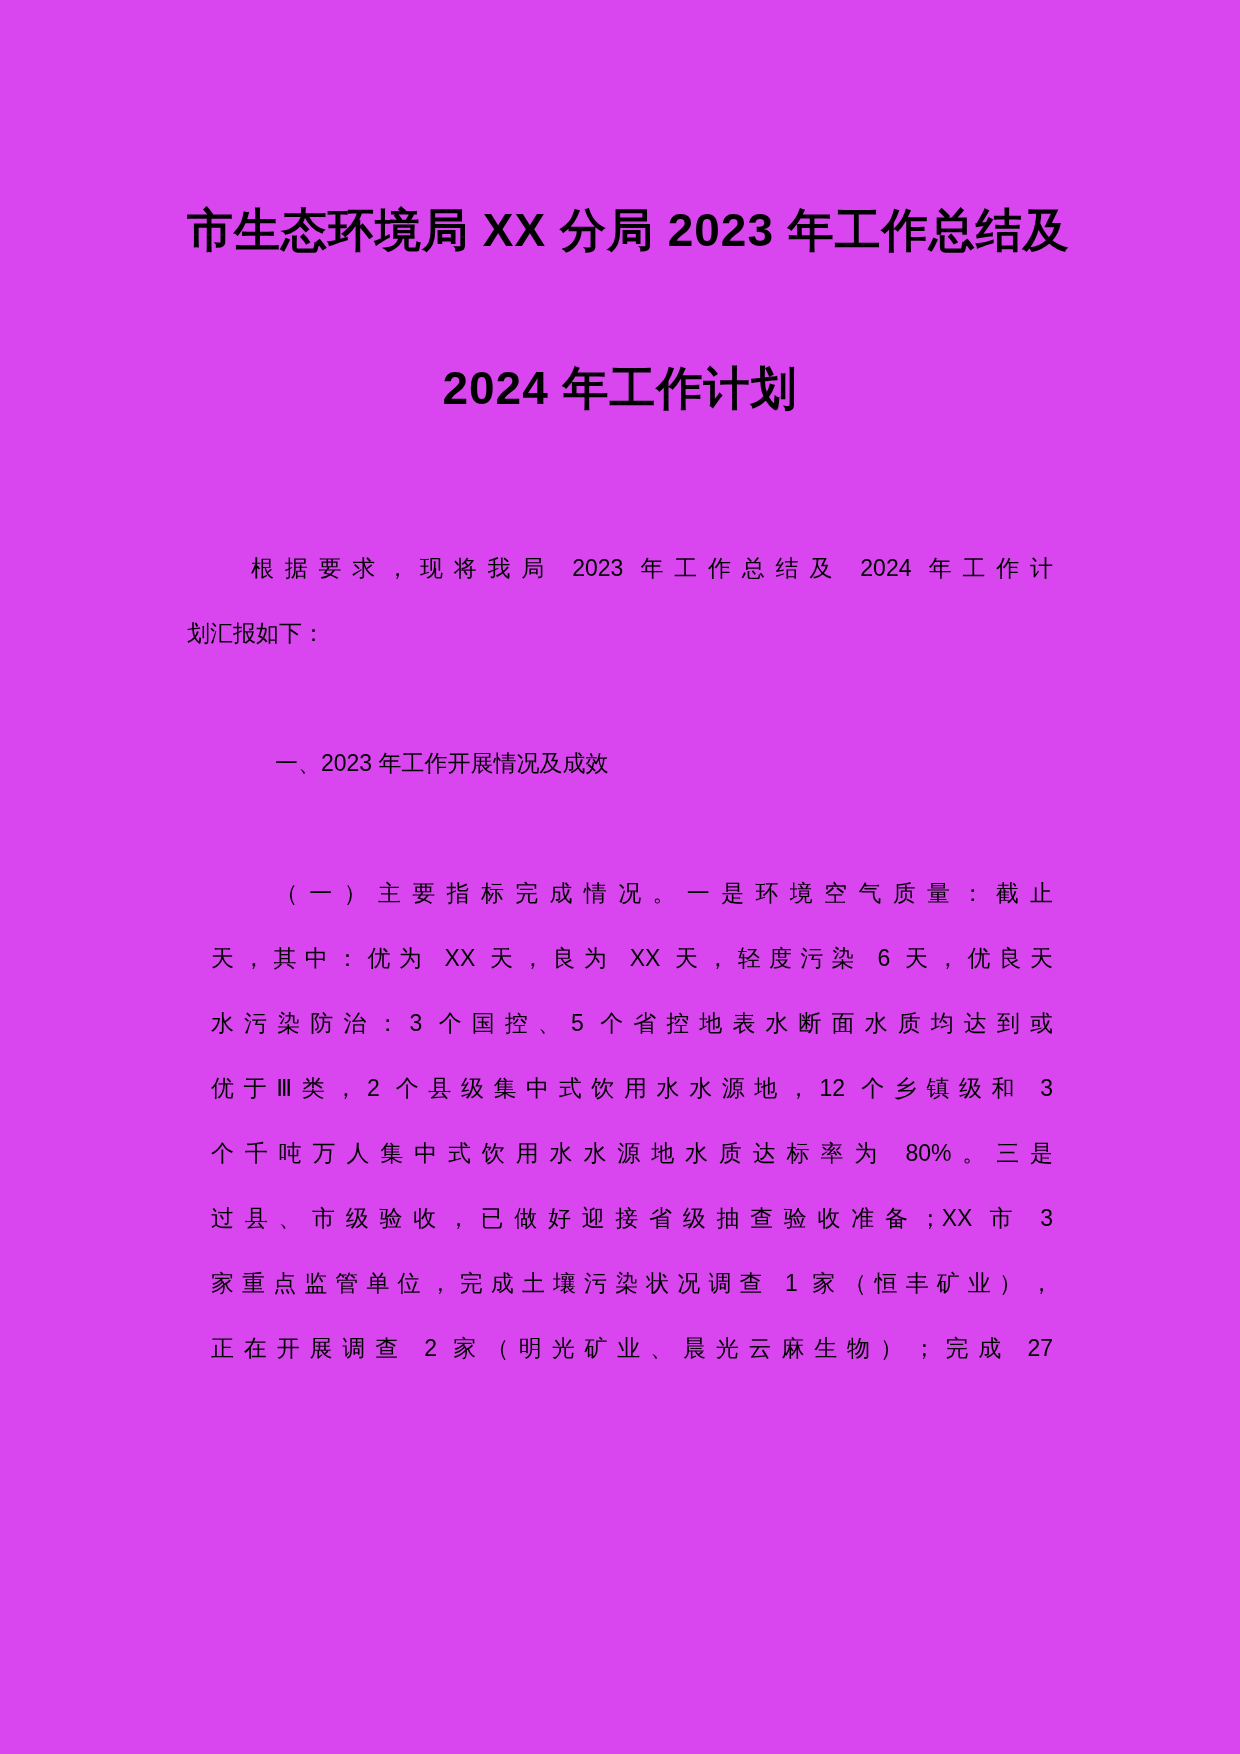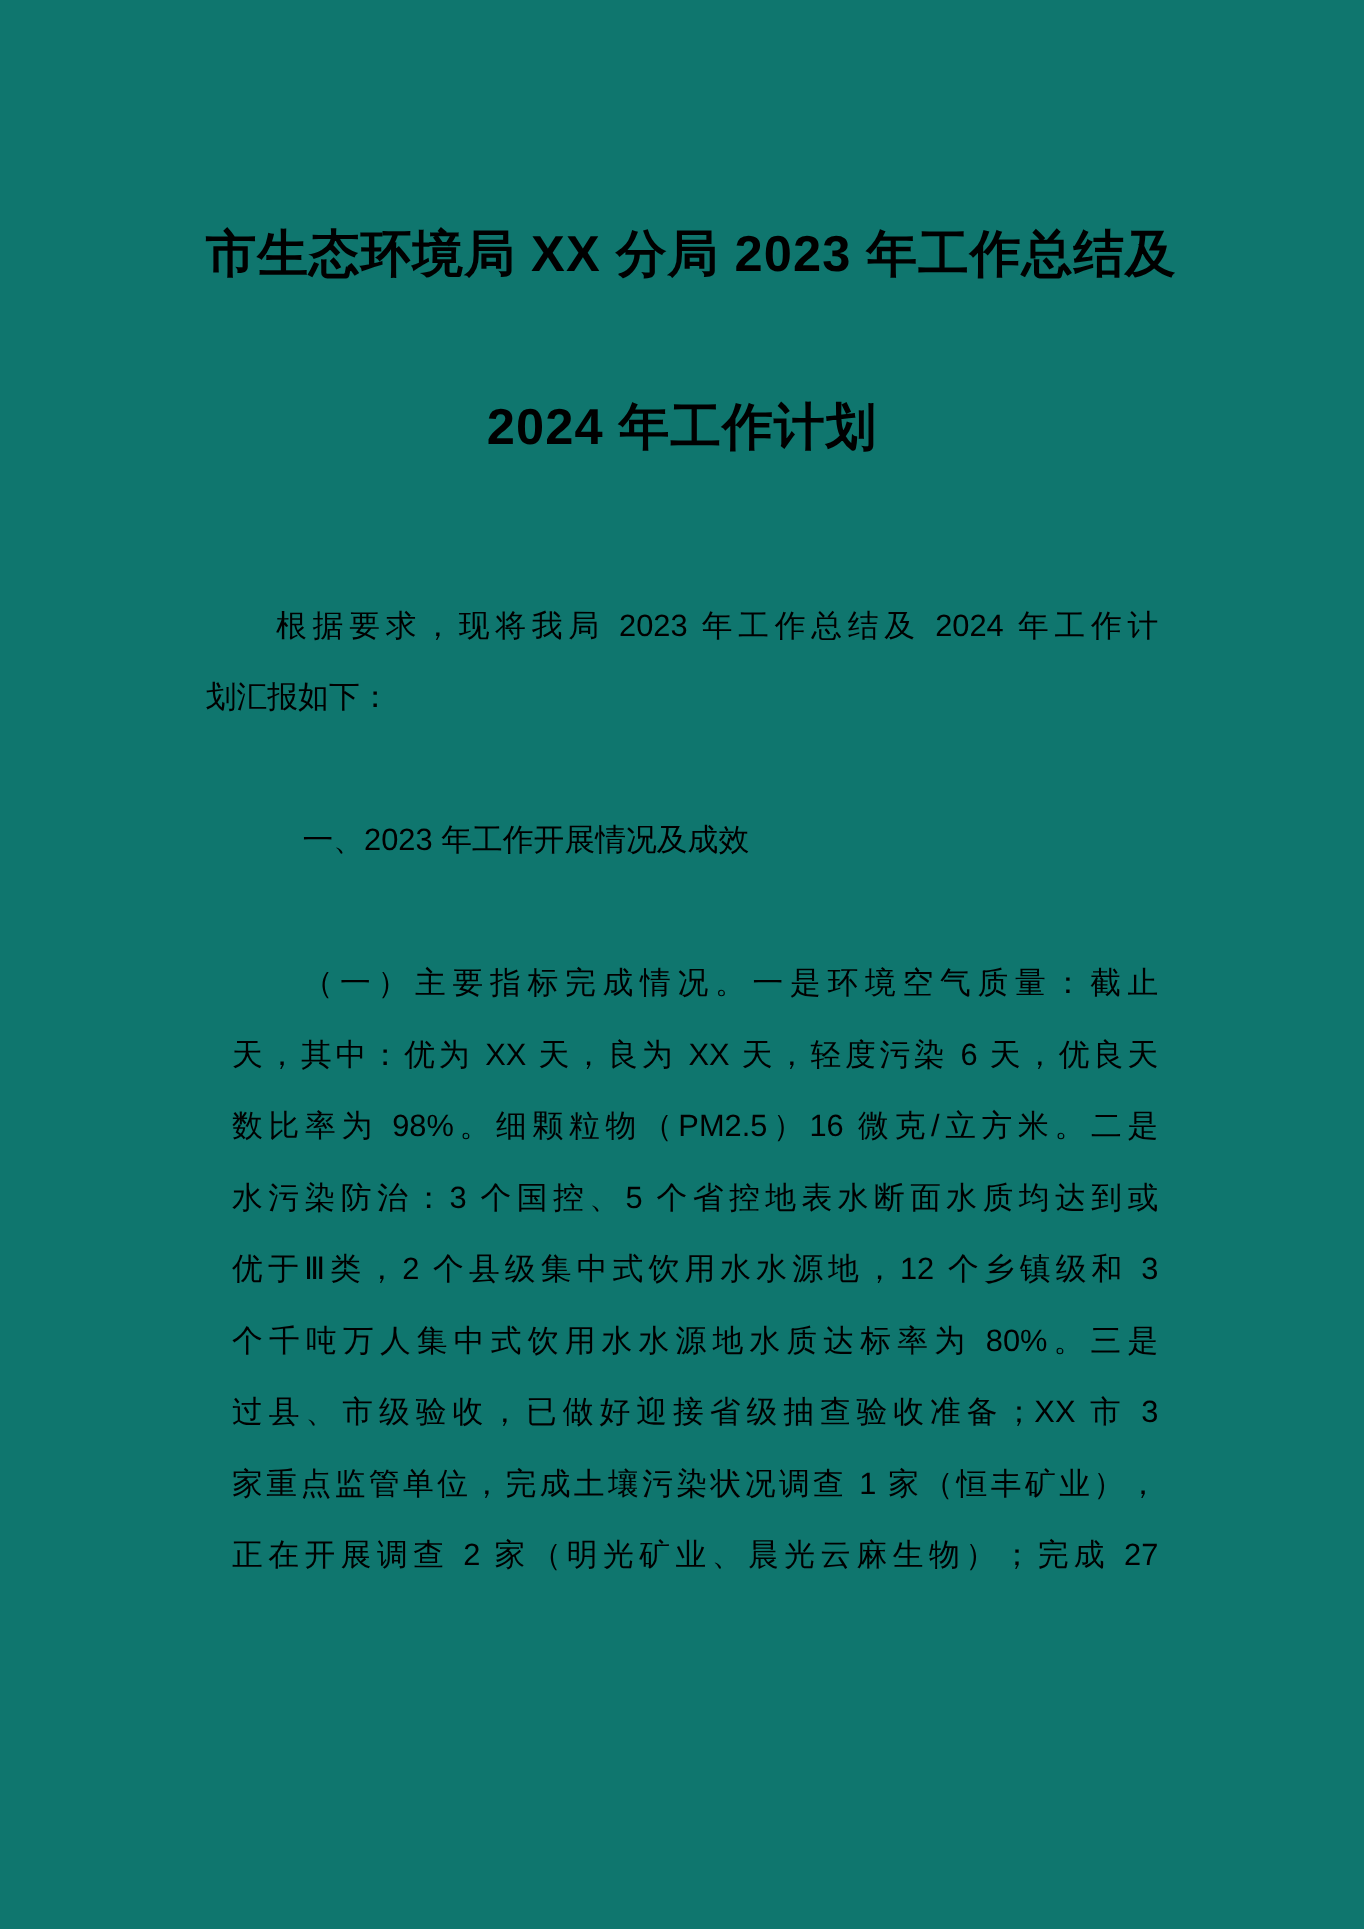--- a/index.html
+++ b/index.html
@@ -9,38 +9,38 @@
     background: #ffffff;
     font-family: "Liberation Sans", "DejaVu Sans", sans-serif;
     color: #000000;
     overflow: hidden;
   }
   .page {
     box-sizing: border-box;
     width: 1240px;
     height: 1754px;
     padding: 151px 187px 0 187px;
-    background: #0f766e;
+    background: #d946ef;
   }
   .doc-title {
     margin: 0 0 69px 0;
     font-size: 46px;
     font-weight: 700;
     text-align: center;
     letter-spacing: 1px;
   }
   .doc-title .title-line {
     line-height: 158px;
     height: 158px;
     white-space: nowrap;
   }
   .doc-body .para { margin: 0; }
   .doc-body .para + .para { margin-top: 65px; margin-left: 24px; }
   .line {
-    font-size: 28px;
+    font-size: 23px;
     line-height: 65px;
     height: 65px;
     overflow: hidden;
     white-space: normal;
   }
   .line.indent { padding-left: 64px; }
   .line.justify {
     text-align: justify;
     text-align-last: justify;
   }
@@ -57,21 +57,20 @@
       <div class="para">
         <div class="line justify indent">根据要求，现将我局 2023 年工作总结及 2024 年工作计</div>
         <div class="line">划汇报如下：</div>
       </div>
       <div class="para">
         <div class="line indent">一、2023 年工作开展情况及成效</div>
       </div>
       <div class="para">
         <div class="line justify indent">（一）主要指标完成情况。一是环境空气质量：截止</div>
         <div class="line justify">天，其中：优为 XX 天，良为 XX 天，轻度污染 6 天，优良天</div>
-        <div class="line justify">数比率为 98%。细颗粒物（PM2.5）16 微克/立方米。二是</div>
         <div class="line justify">水污染防治：3 个国控、5 个省控地表水断面水质均达到或</div>
         <div class="line justify">优于Ⅲ类，2 个县级集中式饮用水水源地，12 个乡镇级和 3</div>
         <div class="line justify">个千吨万人集中式饮用水水源地水质达标率为 80%。三是</div>
         <div class="line justify">过县、市级验收，已做好迎接省级抽查验收准备；XX 市 3</div>
         <div class="line justify">家重点监管单位，完成土壤污染状况调查 1 家（恒丰矿业），</div>
         <div class="line justify">正在开展调查 2 家（明光矿业、晨光云麻生物）；完成 27</div>
       </div>
     </div>
 </div>
 

